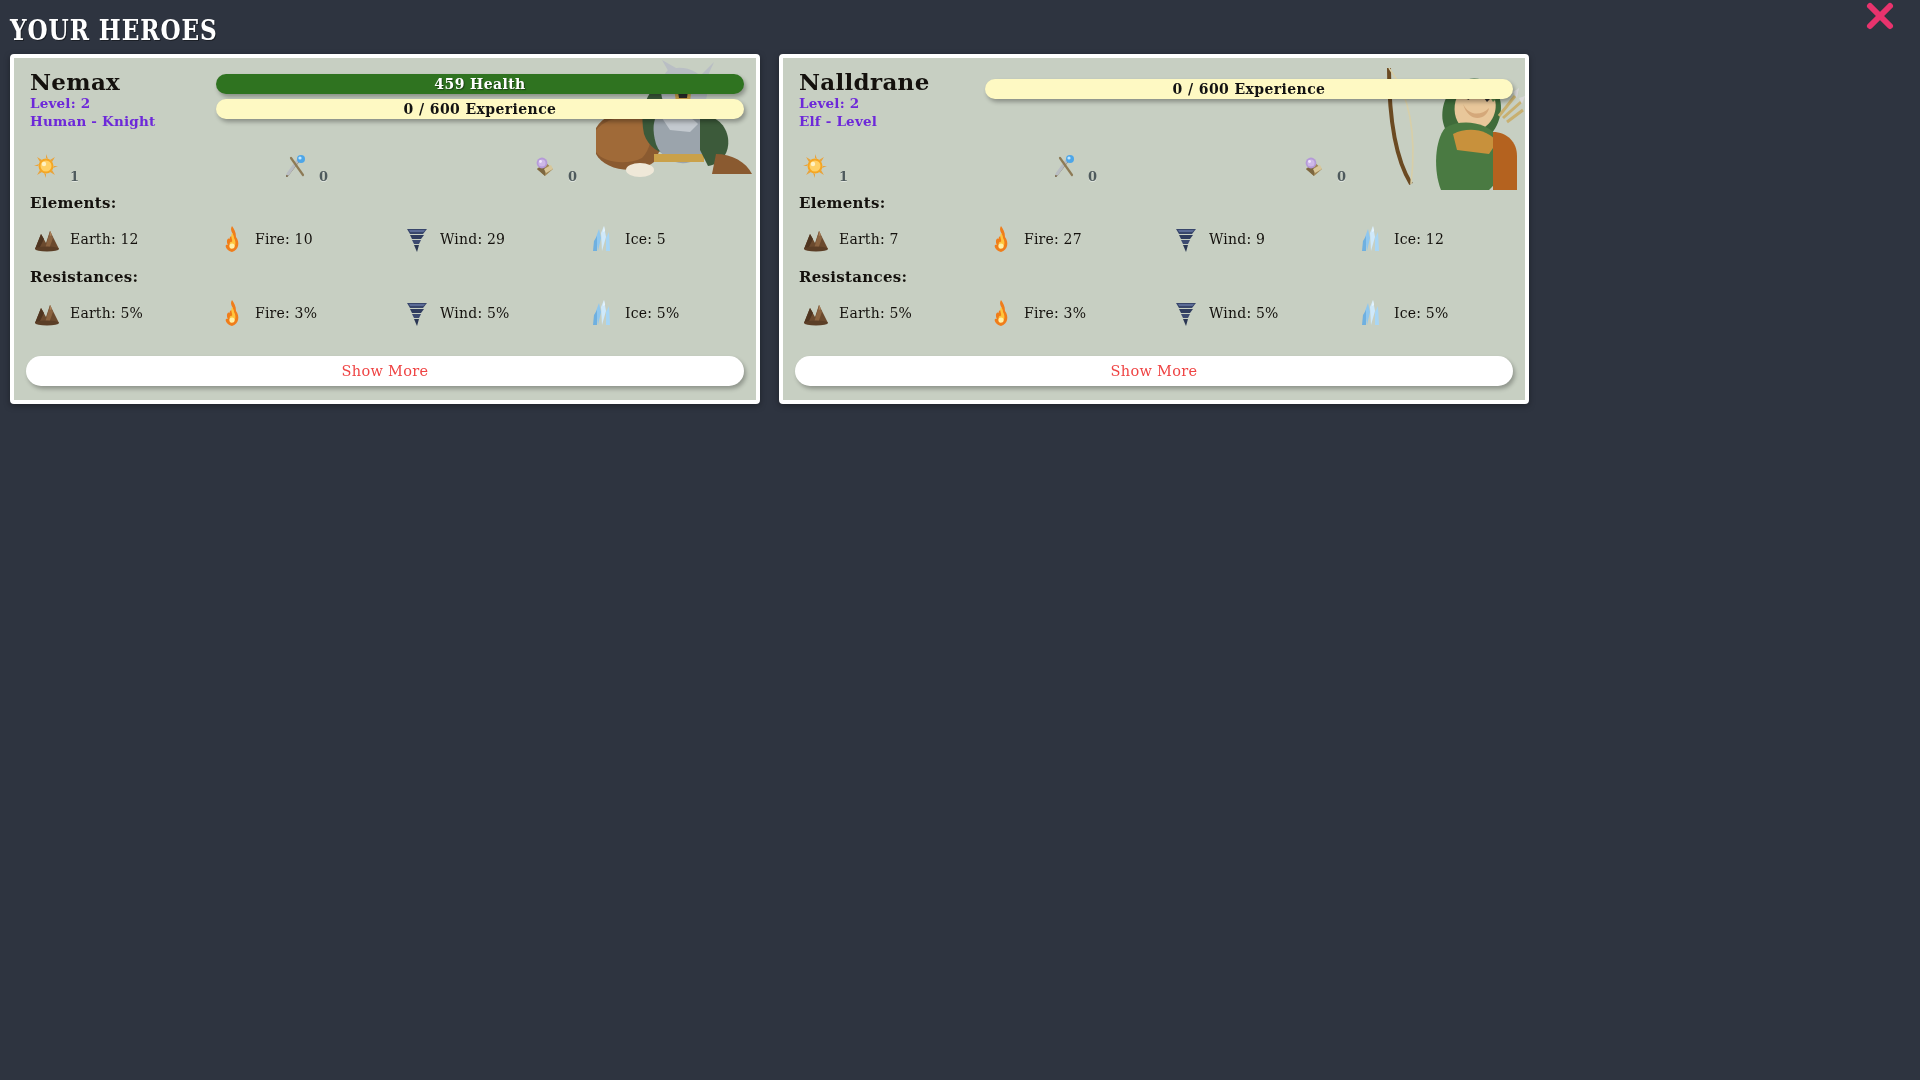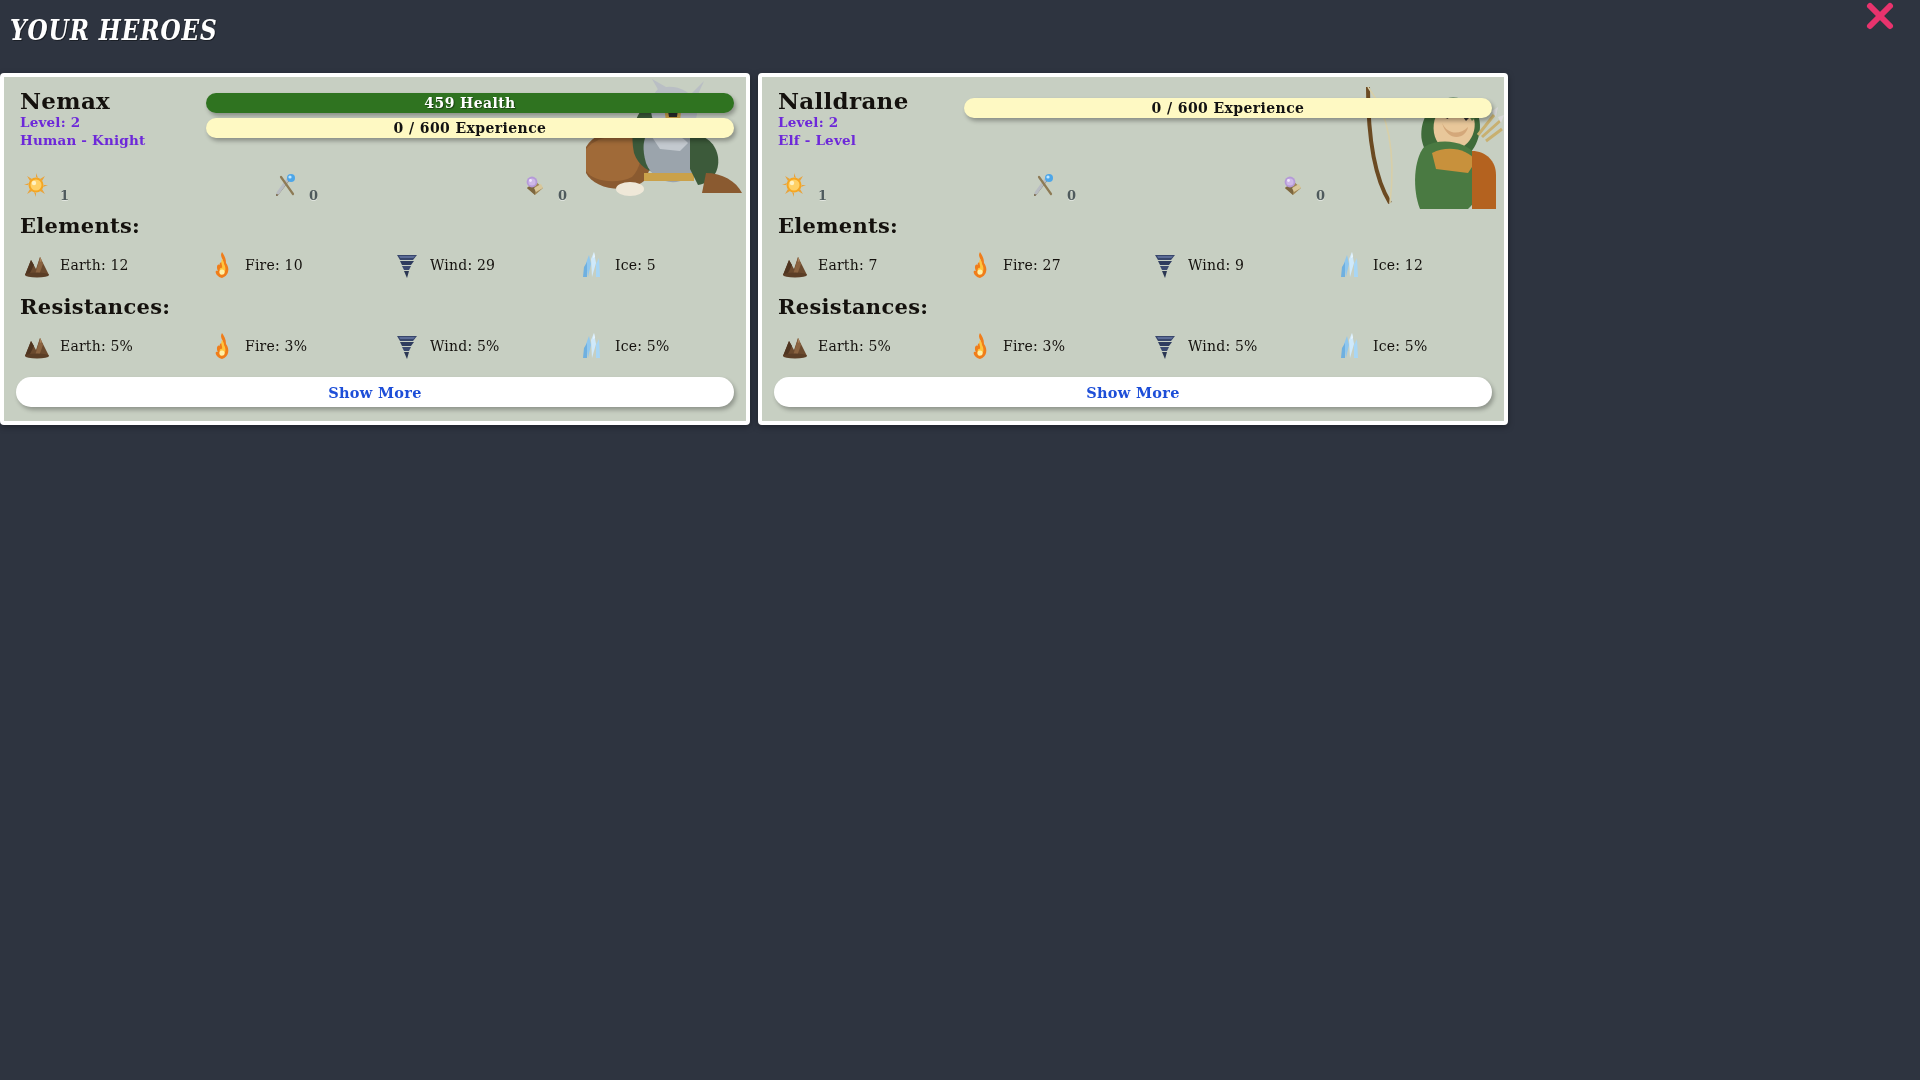--- a/index.html
+++ b/index.html
@@ -11,23 +11,22 @@
   }
 
   body {
     background: #2e3440;
     font-family: "DejaVu Serif", serif;
   }
 
   
   .screen-header {
     position: relative;
-    height: 73px;
+    height: 54px;
     padding: 14px 0 16px 10px;
-    font-style: italic;
   }
 
   .screen-title {
     font-family: "DejaVu Serif", serif;
     font-weight: bold;
     font-size: 28px;
     letter-spacing: 1px;
     color: #ffffff;
     text-transform: uppercase;
     font-stretch: condensed;
@@ -45,22 +44,22 @@
     cursor: pointer;
     display: flex;
     align-items: center;
     justify-content: center;
   }
   .close-button svg { display: block; }
 
   
   .hero-grid {
     display: flex;
-    gap: 8px;
-    padding: 0 0;
+    gap: 19px;
+    padding: 0 10px;
     align-items: flex-start;
   }
 
   .hero-card {
     position: relative;
     width: 750px;
     background: #c7cfc2;
     border: 4px solid #ffffff;
     border-radius: 4px;
     padding: 12px 12px 14px 12px;
@@ -165,21 +164,21 @@
     color: #4e5a5c;
     margin-left: 10px;
     margin-bottom: -4px;
     text-shadow: 0 1px 0 rgba(255,255,255,0.5);
   }
 
   
   .section-heading {
     font-family: "DejaVu Serif", serif;
     font-weight: bold;
-    font-size: 21px;
+    font-size: 15px;
     color: #14110d;
     margin-top: 14px;
     padding-left: 4px;
     letter-spacing: 0.3px;
     position: relative;
     z-index: 2;
   }
 
   .stat-row {
     display: flex;
@@ -211,29 +210,29 @@
     font-size: 14px;
     color: #14110d;
     margin-left: 8px;
     letter-spacing: 0.2px;
   }
 
   
   .show-more-button {
     display: block;
     width: 100%;
-    margin-top: 16px;
+    margin-top: 28px;
     height: 30px;
     border: none;
     border-radius: 15px;
     background: #ffffff;
     font-family: "DejaVu Serif", serif;
-    font-weight: bold;
+    font-weight: normal;
     font-size: 14.5px;
-    color: #1d4ed8;
+    color: #ef4444;
     cursor: pointer;
     box-shadow: 2px 3px 4px rgba(0,0,0,0.28);
     position: relative;
     z-index: 2;
     letter-spacing: 0.3px;
   }
 
   
   .hero-portrait {
     position: absolute;

